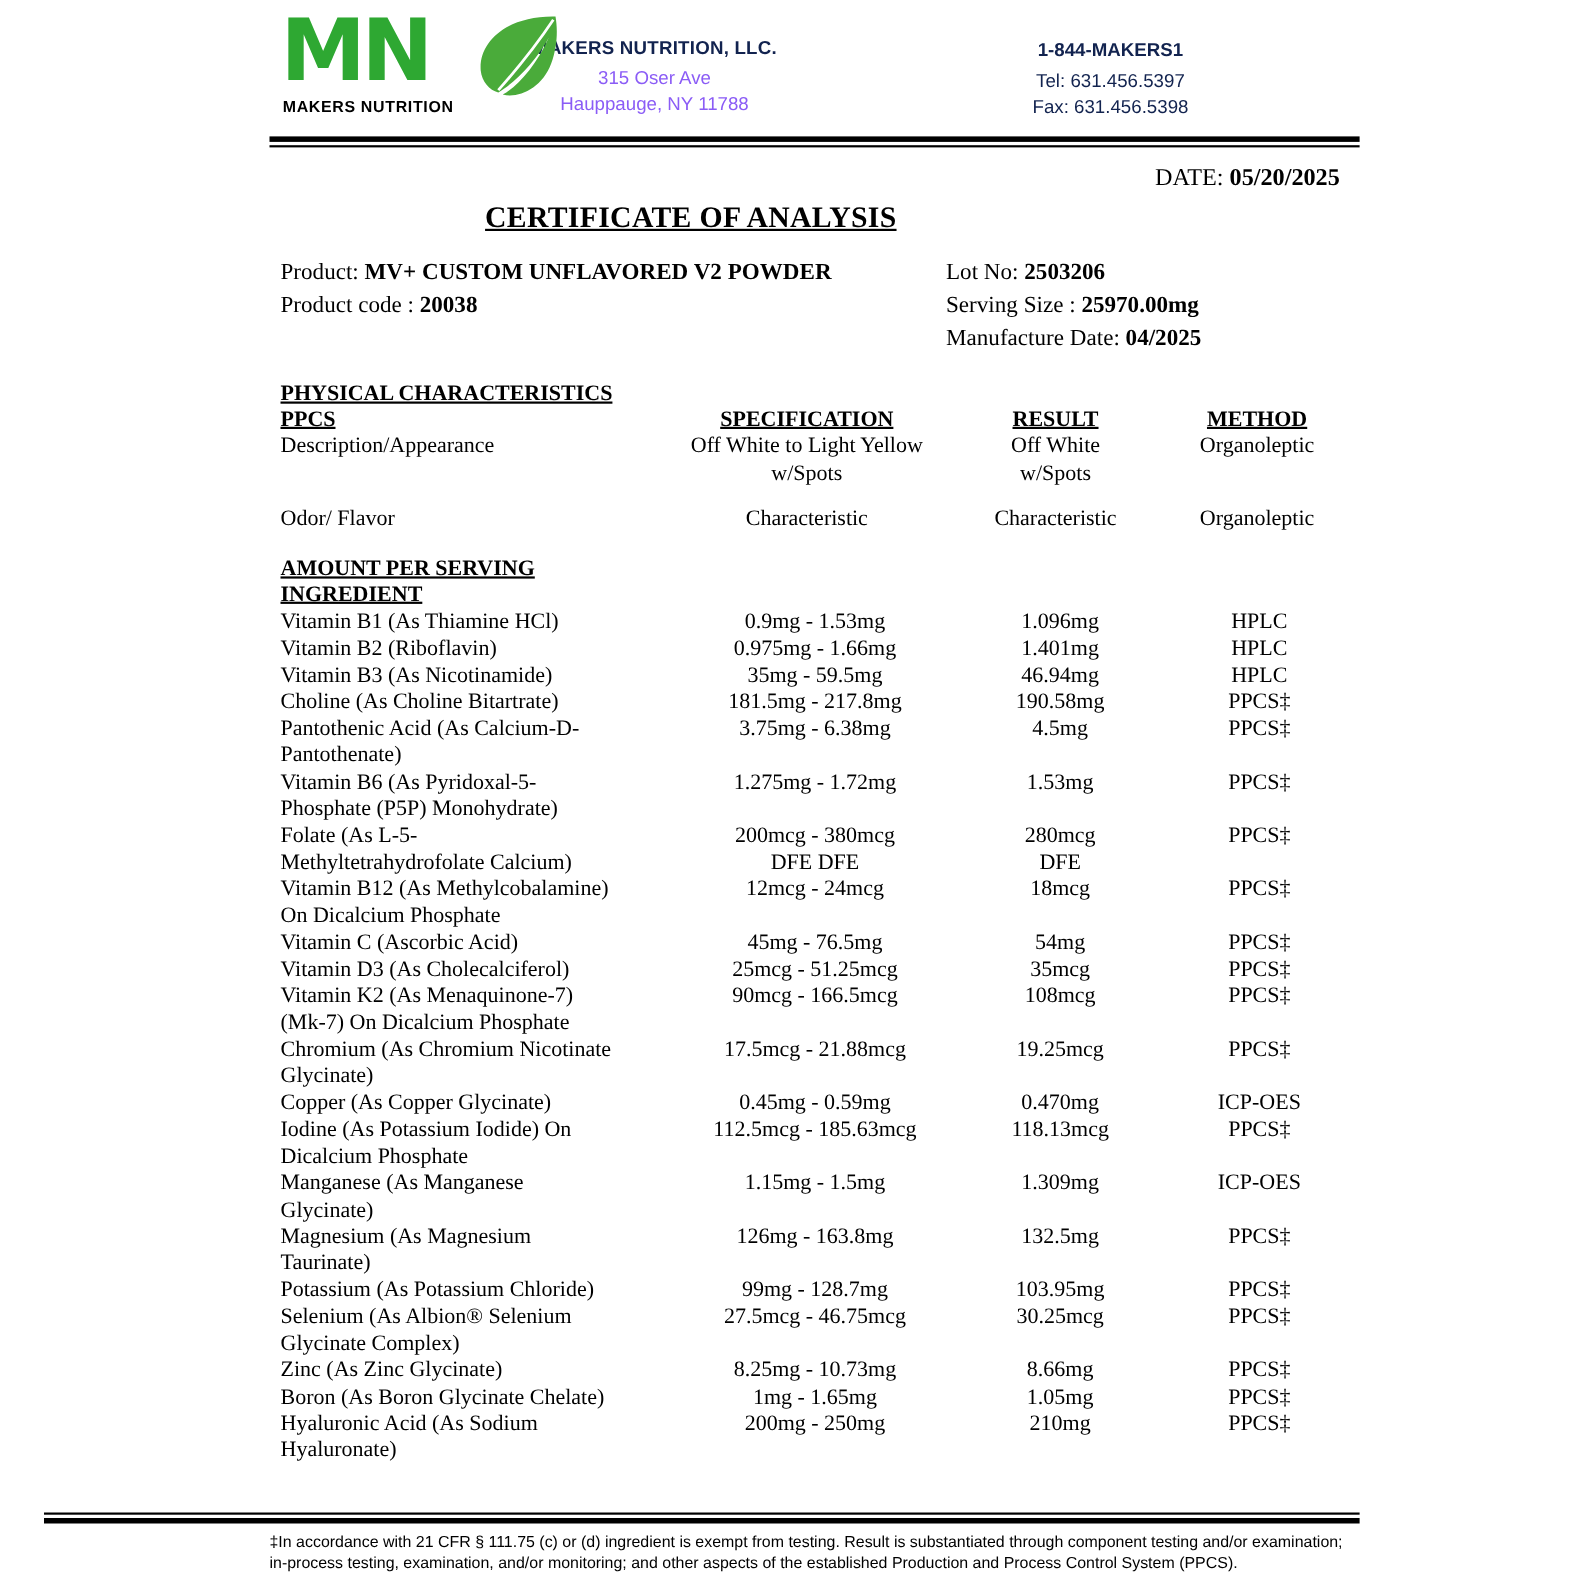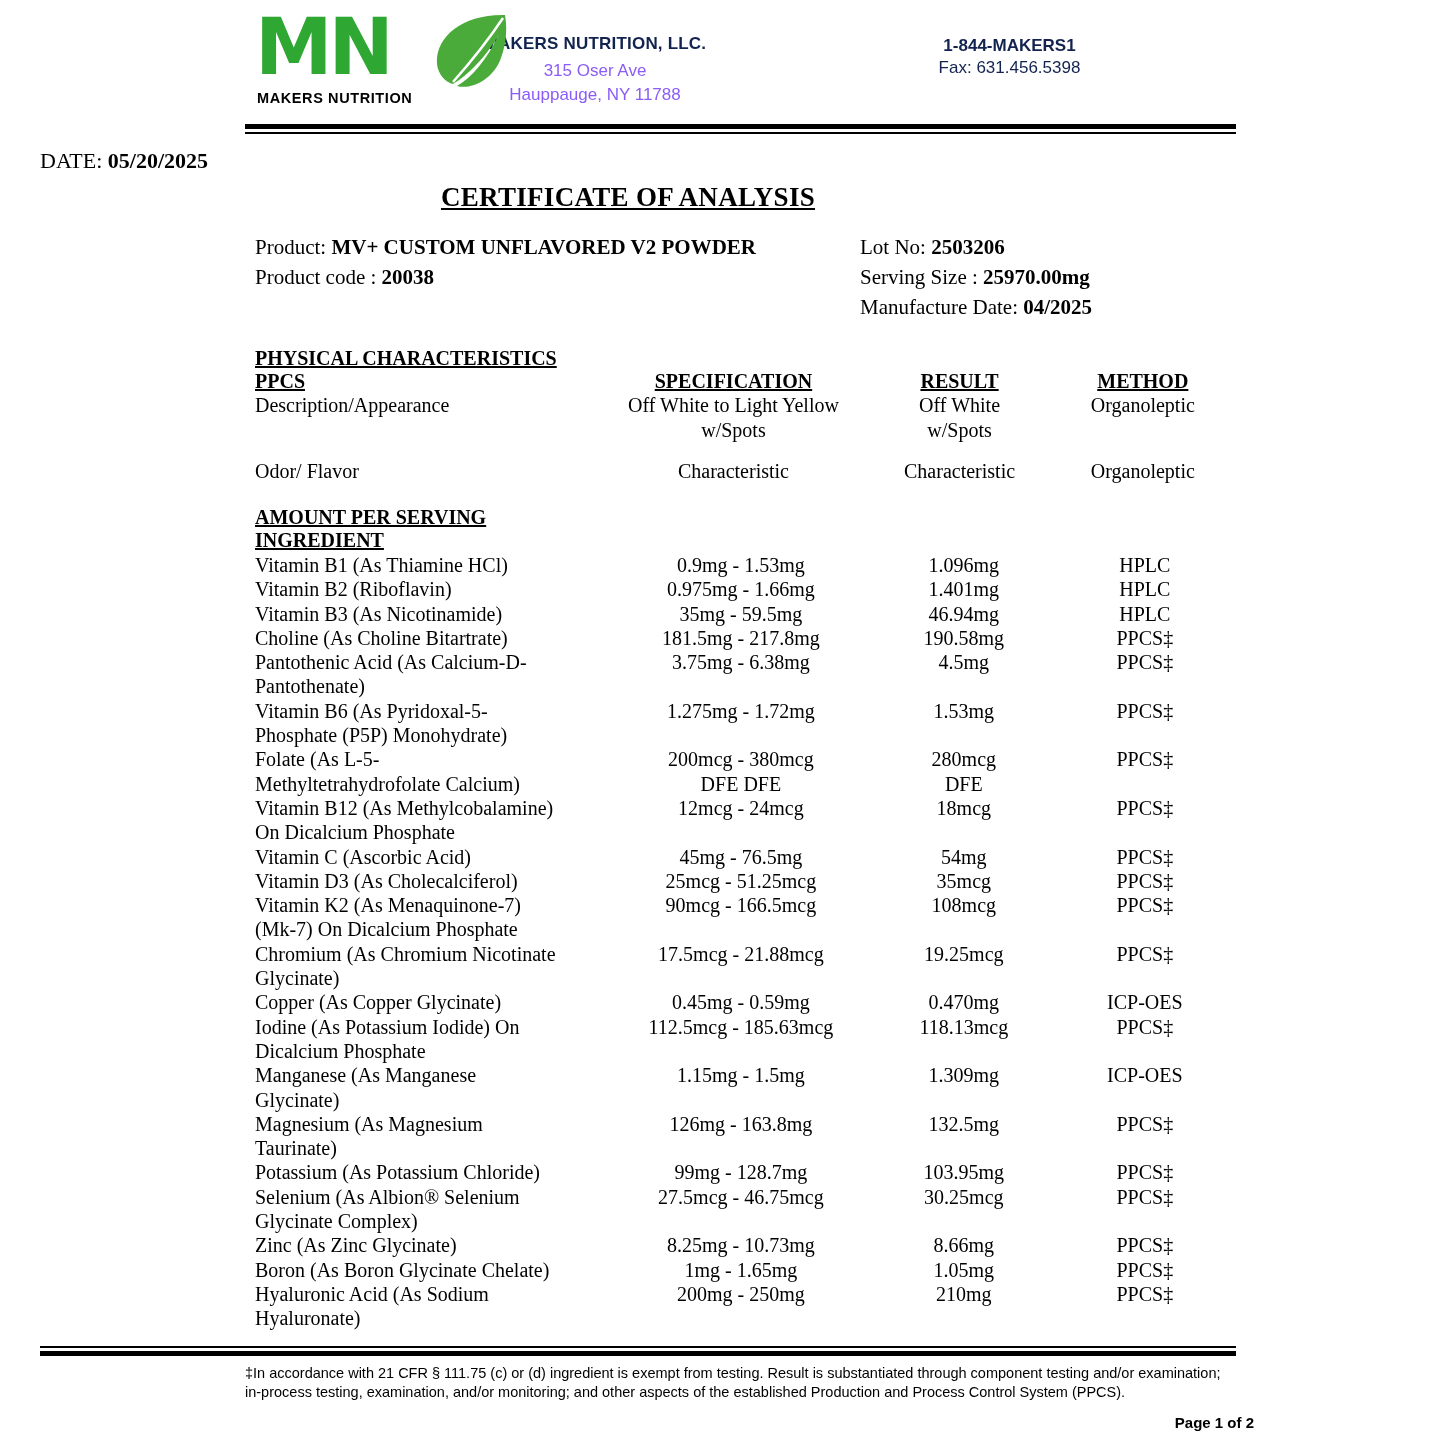--- a/index.html
+++ b/index.html
@@ -123,21 +123,21 @@
     border-bottom: 5px solid #000;
     height: 3px;
   }
 
   
   .doc {
     padding: 0 40px 0 40px;
     font-family: "Liberation Serif", serif;
   }
   .date-line {
-    text-align: left;
+    text-align: right;
     font-family: "Liberation Serif", serif;
     font-size: 22px;
     margin-top: 14px;
     padding-right: 18px;
   }
   .date-line b { font-weight: bold; }
   .title {
     text-align: center;
     font-family: "Liberation Serif", serif;
     font-weight: bold;
@@ -250,20 +250,21 @@
         <div class="logo-sub">MAKERS NUTRITION</div>
       </div>
     </div>
     <div class="company-block">
       <div class="company-name">MAKERS NUTRITION, LLC.</div>
       <div class="company-addr">315 Oser Ave</div>
       <div class="company-addr" style="margin-top:0">Hauppauge, NY 11788</div>
     </div>
     <div class="contact-block">
       <div class="contact-main">1-844-MAKERS1</div>
+      <div class="contact-line">Tel: 631.456.5397</div>
       <div class="contact-line" style="margin-top:0">Fax: 631.456.5398</div>
     </div>
   </div>
 
   <div class="rule-top"></div>
 
   <div class="doc">
 
     <div class="date-line">
       <span>DATE:</span>
@@ -460,16 +461,15 @@
         </tbody>
     </table>
 
   </div>
 
   <div class="footer-wrap">
     <div class="rule-bottom"></div>
     <div class="footnote">
       <div class="footnote-inner">‡In accordance with 21 CFR § 111.75 (c) or (d) ingredient is exempt from testing. Result is substantiated through component testing and/or examination; in-process testing, examination, and/or monitoring; and other aspects of the established Production and Process Control System (PPCS).</div>
     </div>
-    <div class="page-num">Page 1 of 2</div>
   </div>
 
 </div>
 
 </body></html>

